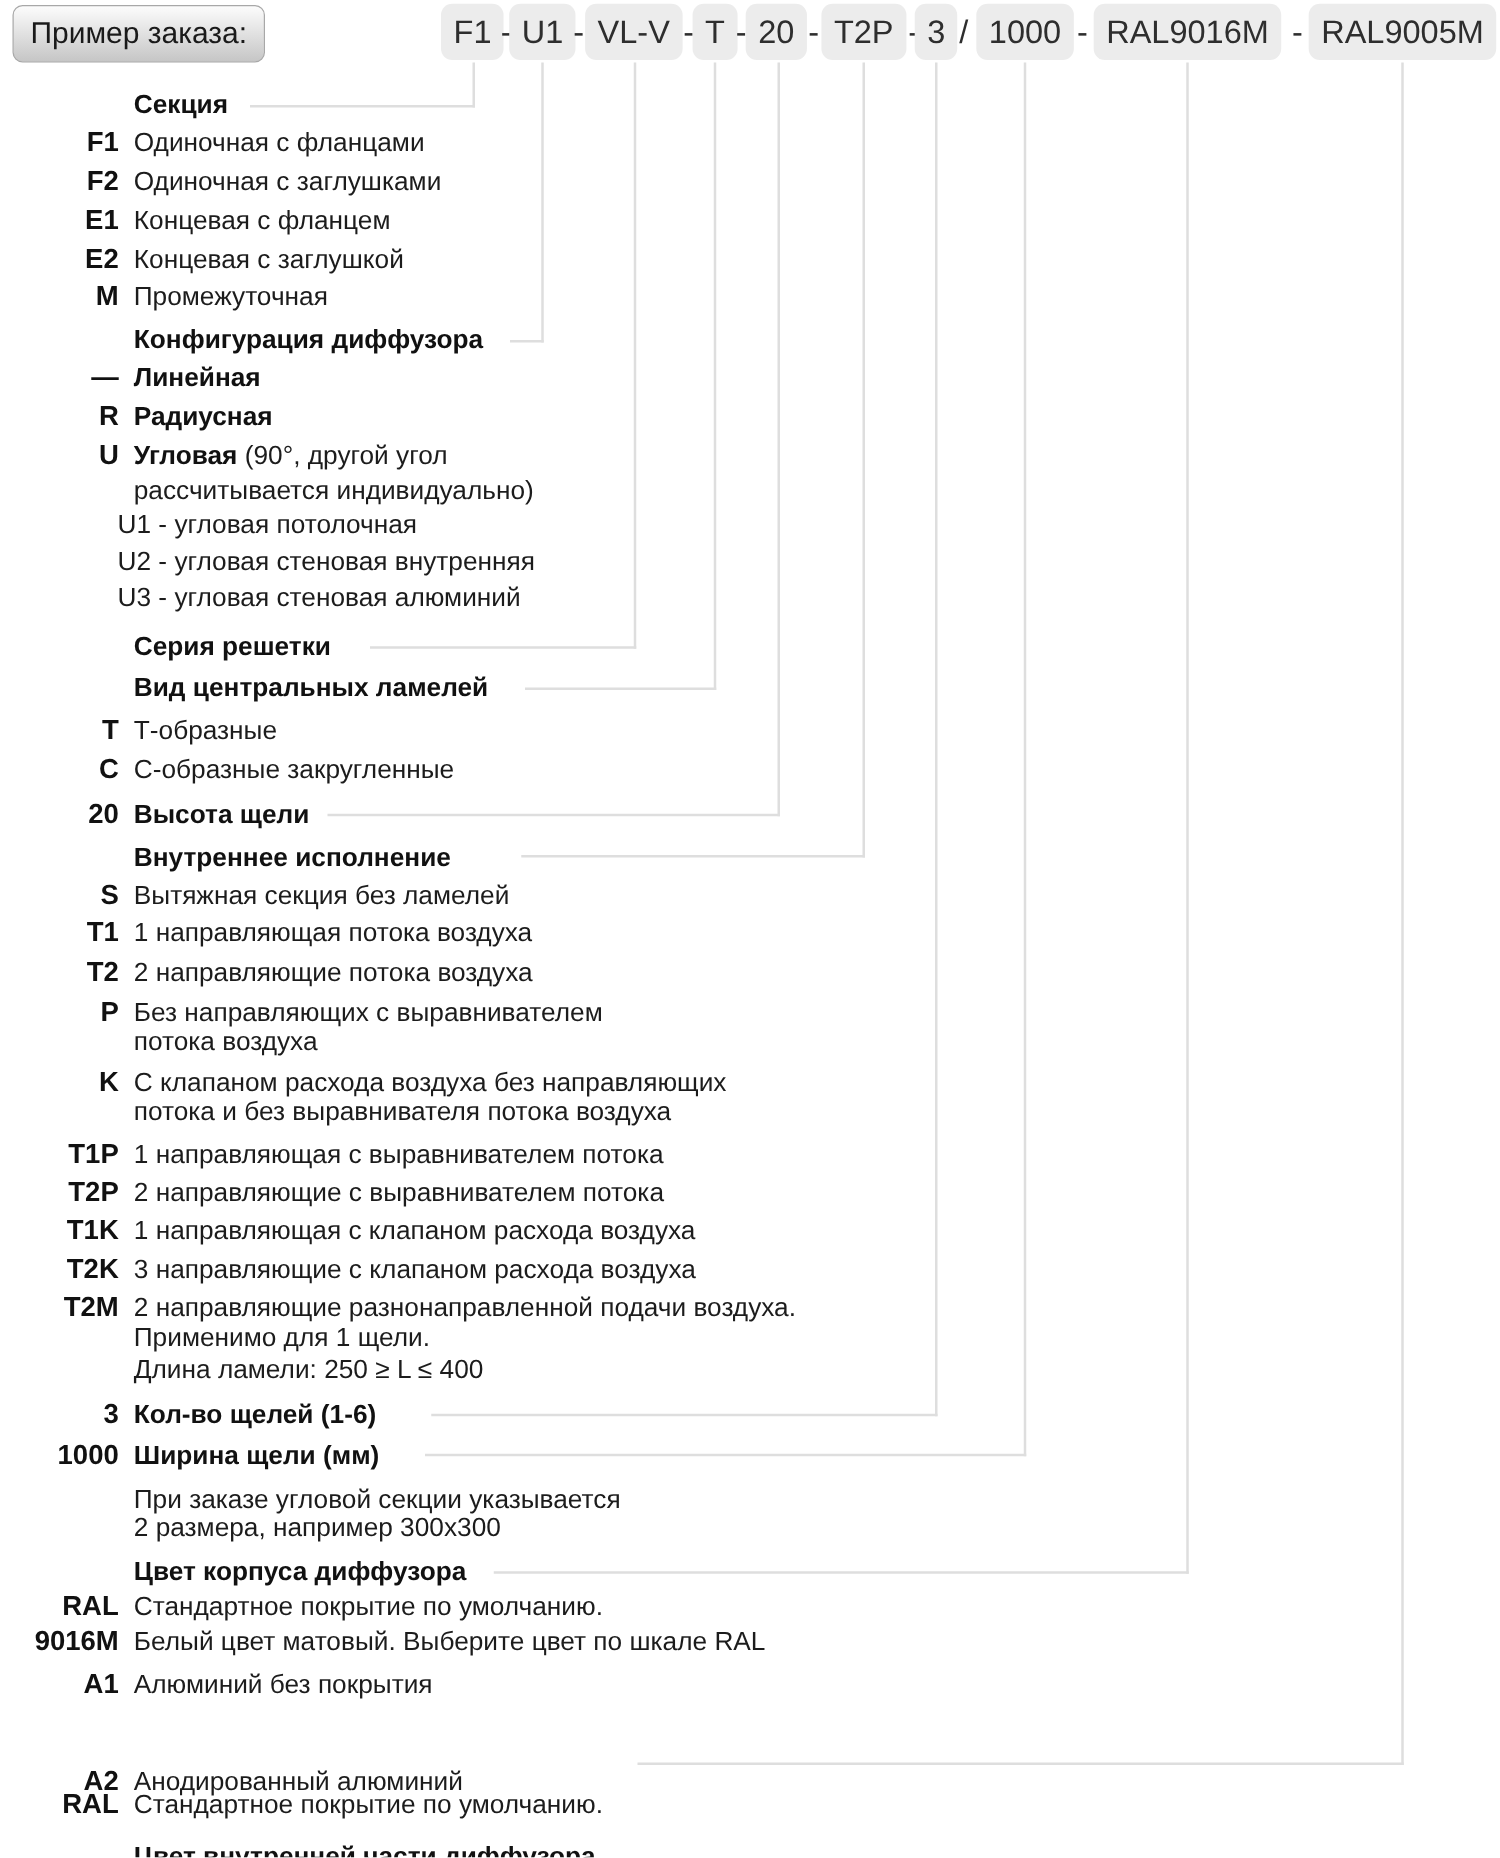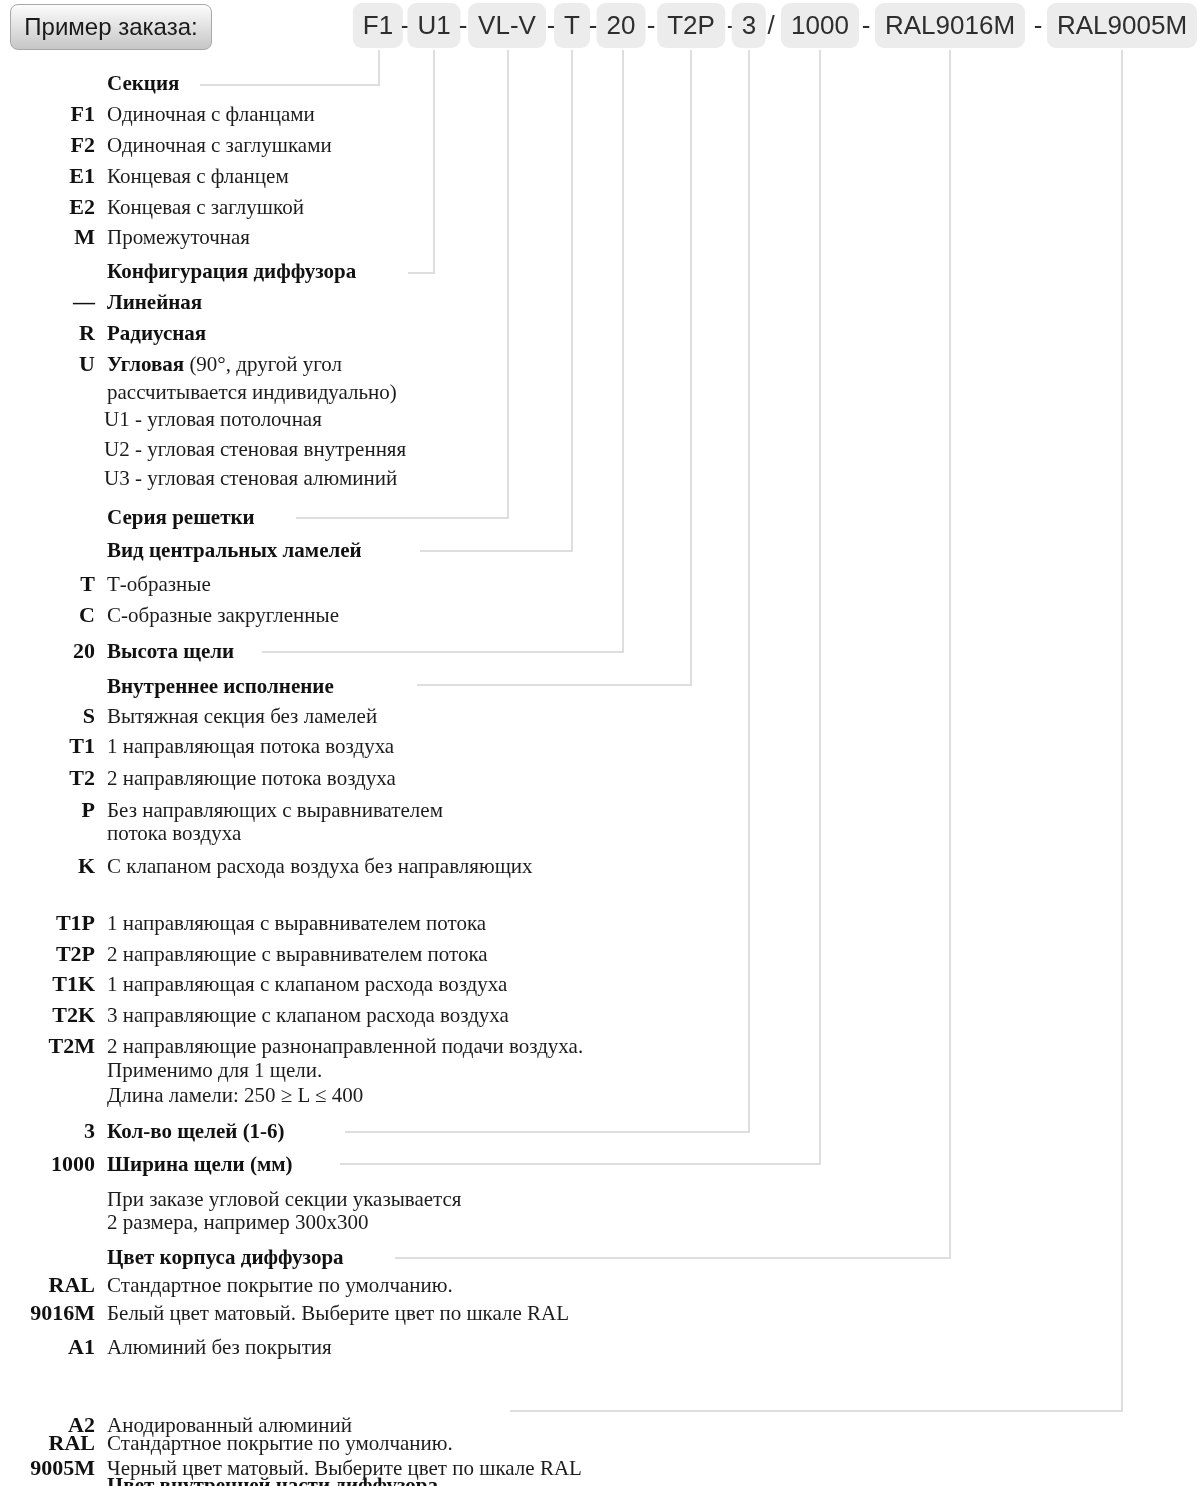--- a/index.html
+++ b/index.html
@@ -17,24 +17,24 @@
         background:#ececec;border-radius:9px;padding:0 10px;
         display:flex;align-items:center;white-space:nowrap;
         font-size:26px;color:#2e2e2e;}
   .sep{position:absolute;top:3px;height:45px;transform:translateX(-50%);
        display:flex;align-items:center;font-size:26px;color:#2e2e2e;}
 
   
   .conn{position:absolute;border-right:2px solid #dedede;border-bottom:2px solid #dedede;}
 
   
-  .row{position:absolute;left:0;width:100%;height:27px;line-height:27px;font-size:21px;white-space:nowrap;font-family:Liberation Serif, serif;}
+  .row{position:absolute;left:0;width:100%;height:27px;line-height:27px;font-size:21px;white-space:nowrap;}
   .lbl{position:absolute;right:1105px;top:-1px;font-weight:700;font-size:22px;color:#111;white-space:nowrap;}
   .txt{position:absolute;left:107px;top:0;color:#1c1c1c;}
-  .row.sub .txt{left:104px;}
+  .row.sub .txt{left:94px;}
   .row.h .txt,.row.hl .txt{font-weight:700;color:#111;}
   .row.bold .txt{font-weight:700;color:#111;}
   .b{font-weight:700;color:#111;}
 </style>
 </head>
 <body>
 
 <div id="canvas">
 
   <div class="conn" style="left:200px;top:50px;width:178px;height:34px"></div>
@@ -163,20 +163,23 @@
       <span class="lbl">P</span>
       <span class="txt">Без направляющих с выравнивателем</span>
     </div>
   <div class="row" style="top:820px">
       <span class="txt">потока воздуха</span>
     </div>
   <div class="row" style="top:853px">
       <span class="lbl">K</span>
       <span class="txt">С клапаном расхода воздуха без направляющих</span>
     </div>
+  <div class="row" style="top:876px">
+      <span class="txt">потока и без выравнивателя потока воздуха</span>
+    </div>
   <div class="row" style="top:910px">
       <span class="lbl">T1P</span>
       <span class="txt">1 направляющая с выравнивателем потока</span>
     </div>
   <div class="row" style="top:941px">
       <span class="lbl">T2P</span>
       <span class="txt">2 направляющие с выравнивателем потока</span>
     </div>
   <div class="row" style="top:971px">
       <span class="lbl">T1K</span>
@@ -232,18 +235,14 @@
       <span class="txt">Анодированный алюминий</span>
     </div>
 
   <div class="row h" style="top:1472px">
       <span class="txt">Цвет внутренней части диффузора</span>
     </div>
   <div class="row" style="top:1430px">
       <span class="lbl">RAL</span>
       <span class="txt">Стандартное покрытие по умолчанию.</span>
     </div>
-  <div class="row" style="top:1455px">
-      <span class="lbl">9005M</span>
-      <span class="txt">Черный цвет матовый. Выберите цвет по шкале RAL</span>
-    </div>
 
 </div>
 
 </body></html>

